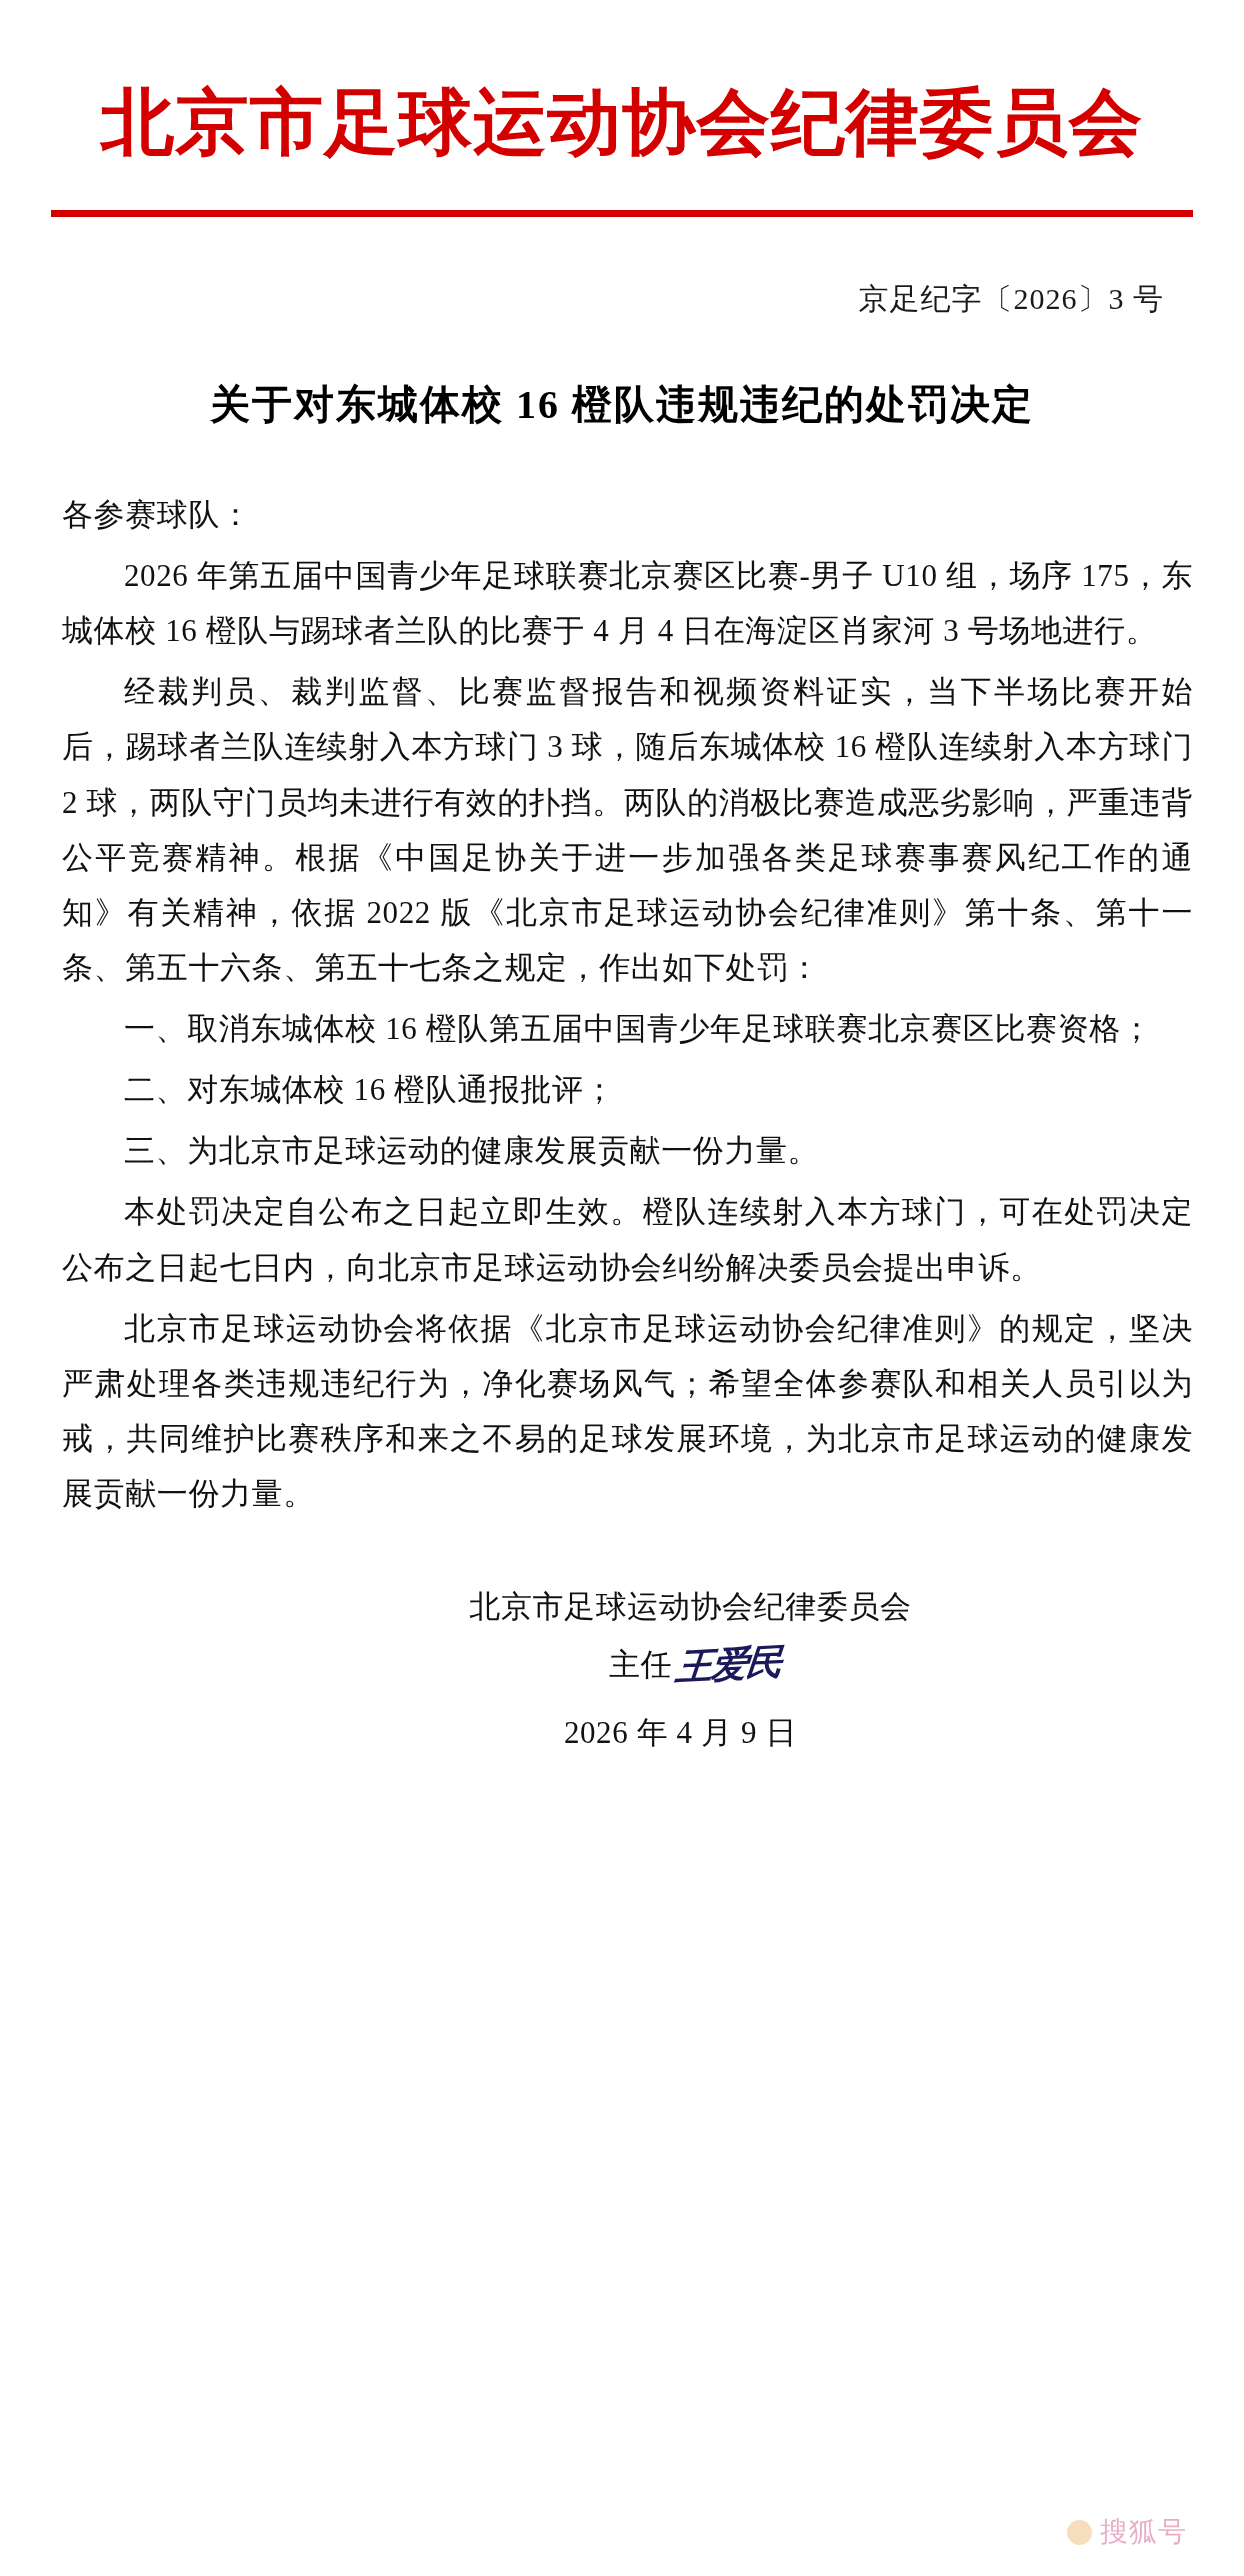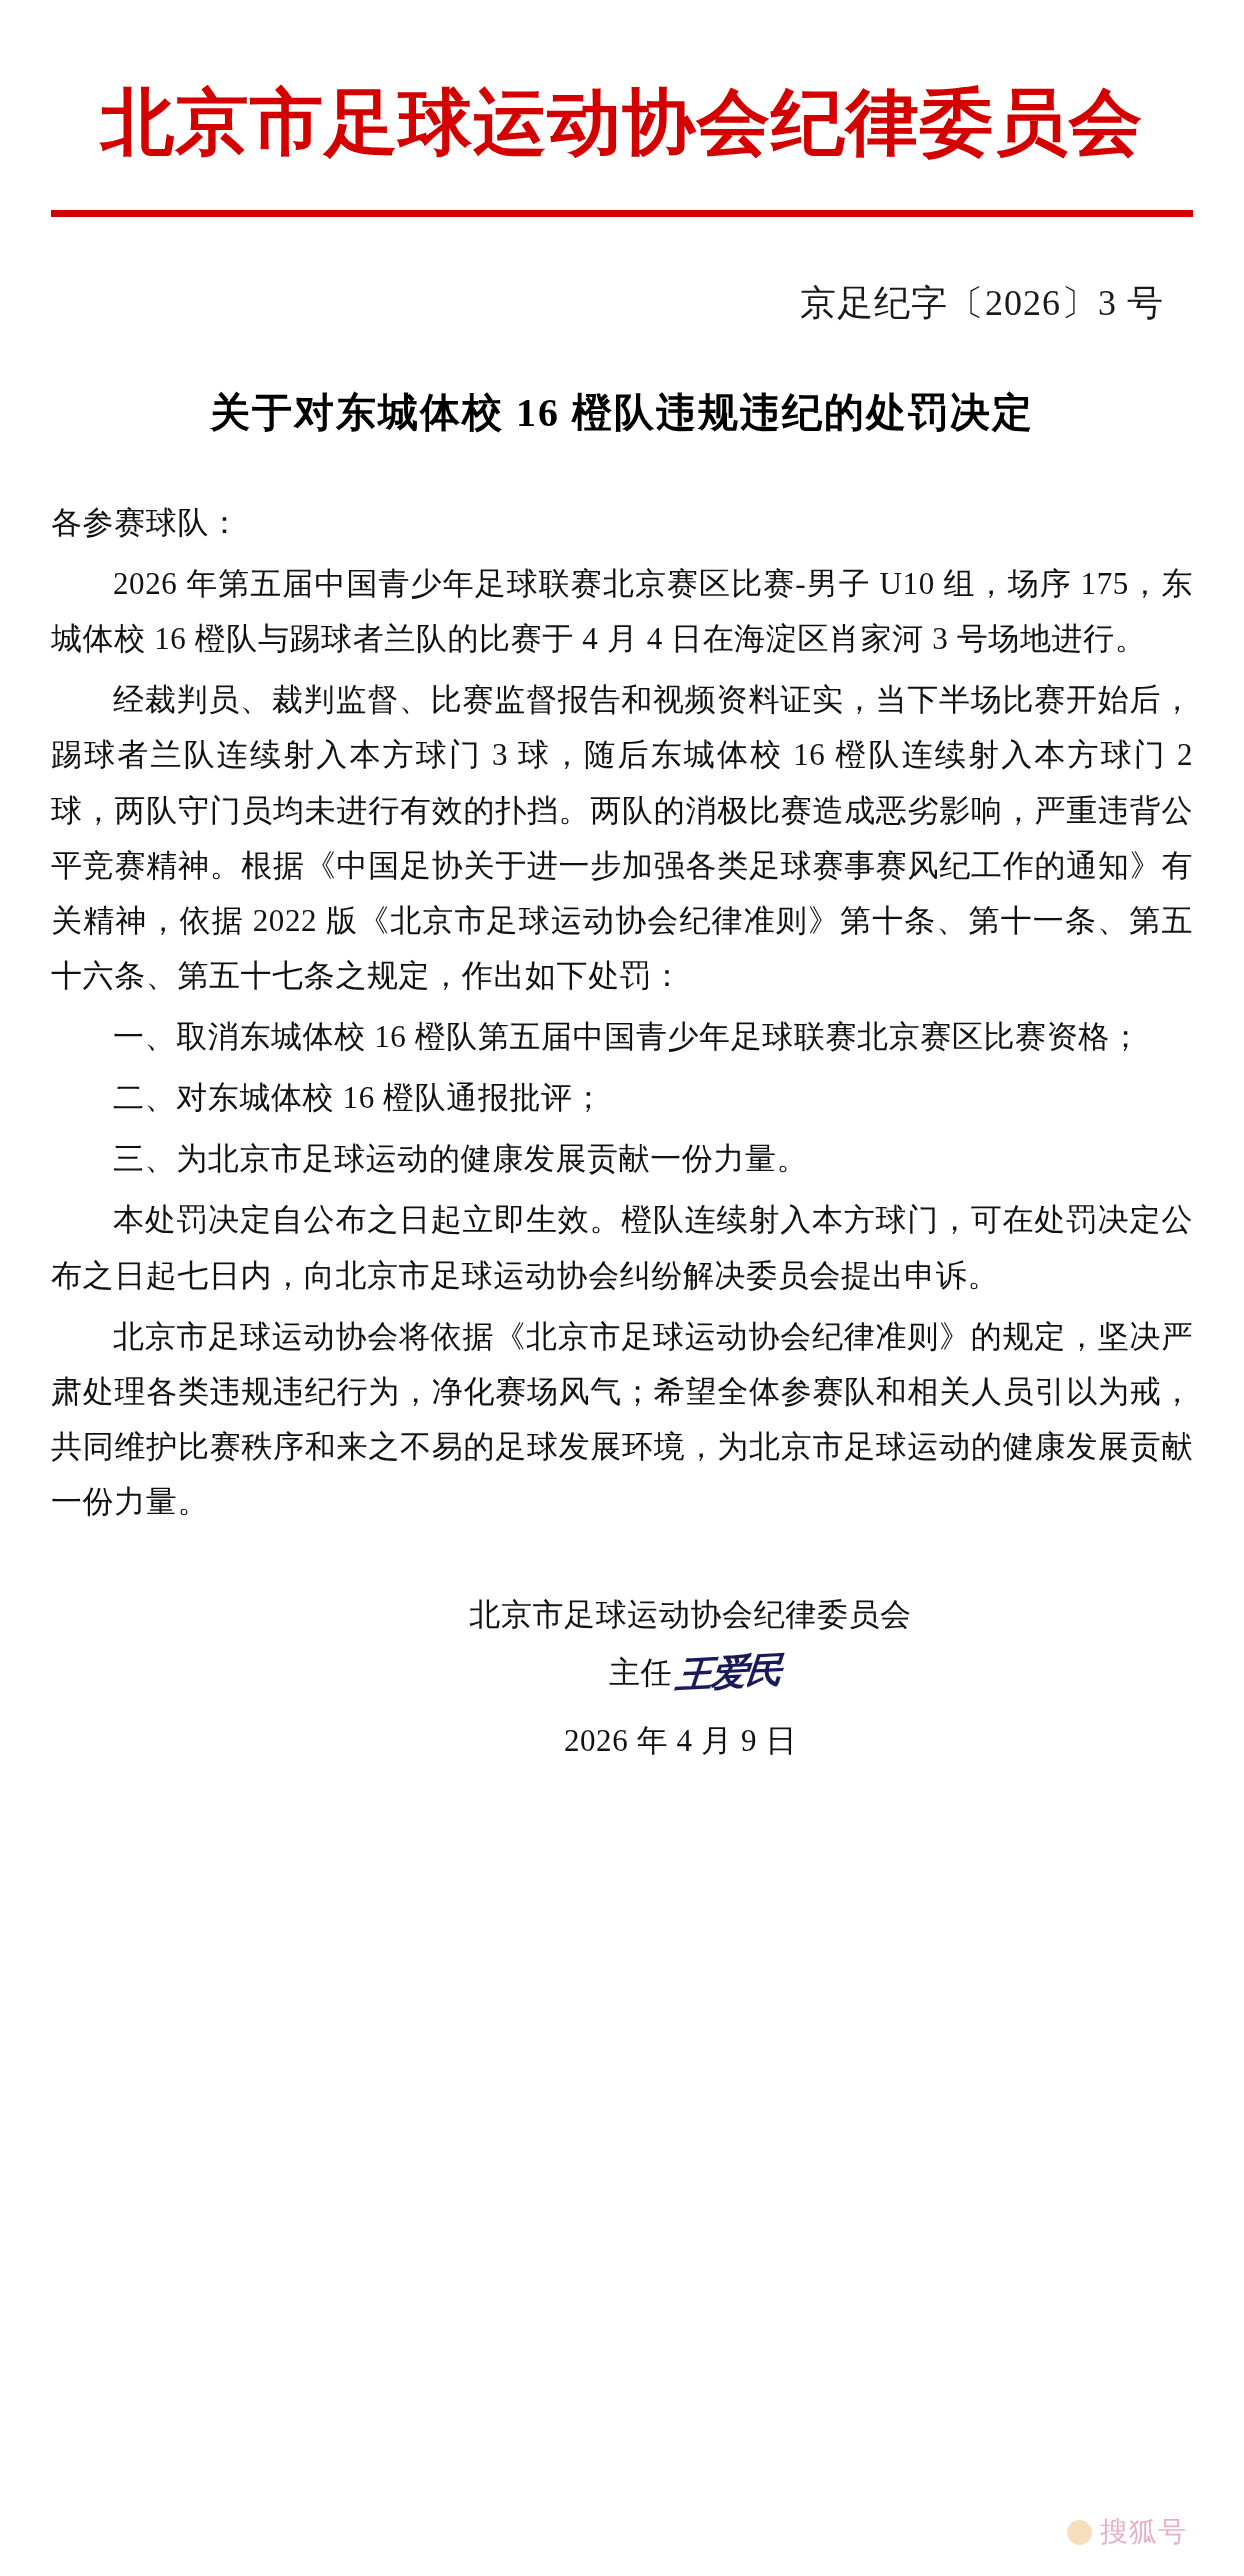--- a/index.html
+++ b/index.html
@@ -38,40 +38,41 @@
   }
   .red-rule {
     margin-top: 47px;
     height: 6.8px;
     background: #d40000;
     width: 100%;
   }
   .doc-number {
     margin-top: 62px;
     text-align: right;
-    font-size: 36px;
+    font-size: 30px;
     letter-spacing: 1px;
     padding-right: 29px;
     color: #1a1a1a;
   }
   .doc-title {
     margin-top: 57px;
     text-align: center;
     font-size: 40px;
     font-weight: bold;
     letter-spacing: 2px;
     color: #000000;
   }
   .body-text {
     margin-top: 55px;
     font-size: 31px;
     line-height: 1.78;
     color: #111111;
     text-align: justify;
     letter-spacing: 0.6px;
+    margin-left: 11px;
   }
   .body-text p {
     margin: 0 0 5.9px 0;
   }
   .p-indent {
     text-indent: 2em;
   }
   .p-flush {
     text-indent: 0;
   }

